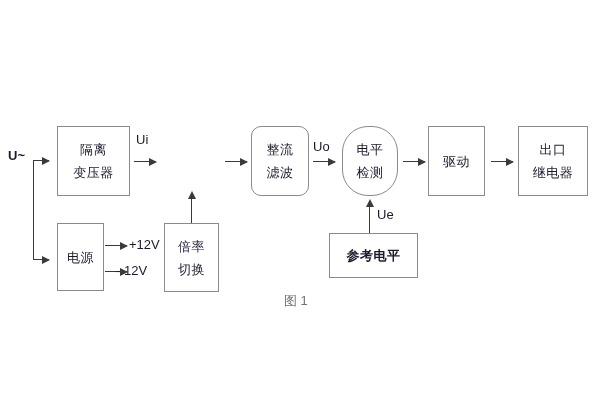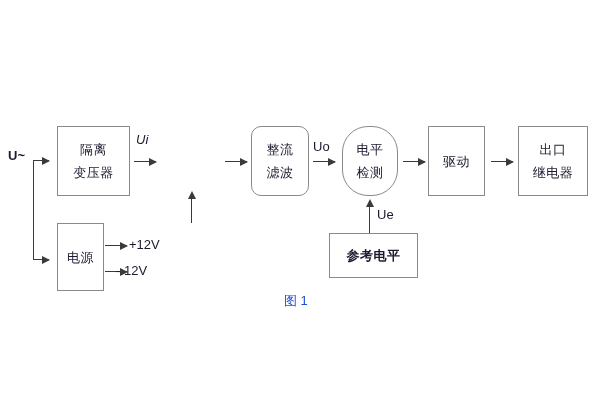--- a/index.html
+++ b/index.html
@@ -84,21 +84,21 @@
     border-right: 4px solid transparent;
     border-bottom: 8px solid #3a3a3a;
   }
   .vline {
     position: absolute;
     width: 1px;
     background: #3a3a3a;
   }
   .caption {
     position: absolute;
-    color: #1d4ed8;
+    color: #737373;
     font-size: 13px;
     white-space: nowrap;
   }
 </style>
 </head>
 <body>
 
 <div id="canvas">
 
   <div class="lbl bold" style="left:8px; top:149px;">U~</div>
@@ -107,21 +107,21 @@
 
   <div class="harrow" style="left:33px; top:160px; width:16px;"></div>
 
   <div class="harrow" style="left:33px; top:259px; width:16px;"></div>
 
   <div class="box" style="left:57px; top:126px; width:73px; height:70px;">
     <span class="line">隔离</span>
     <span class="line">变压器</span>
   </div>
 
-  <div class="lbl" style="left:136px; top:133px;font-style:italic;">Ui</div>
+  <div class="lbl" style="left:136px; top:133px;">Ui</div>
   <div class="harrow" style="left:134px; top:161px; width:22px;"></div>
 
 
   <div class="harrow" style="left:225px; top:161px; width:22px;"></div>
 
   <div class="box" style="left:251px; top:126px; width:58px; height:70px;border-radius:10px;">
     <span class="line">整流</span>
     <span class="line">滤波</span>
   </div>
 
@@ -149,20 +149,24 @@
   <div class="box single" style="left:57px; top:223px; width:47px; height:68px;">
     <span class="line">电源</span>
   </div>
 
   <div class="harrow" style="left:105px; top:245px; width:22px;"></div>
   <div class="lbl" style="left:129px; top:238px;">+12V</div>
 
   <div class="harrow" style="left:105px; top:271px; width:22px;"></div>
   <div class="lbl" style="left:116px; top:264px;">- 12V</div>
 
+  <div class="box" style="left:164px; top:223px; width:55px; height:69px;">
+    <span class="line">倍率</span>
+    <span class="line">切换</span>
+  </div>
 
   <div class="varrow" style="left:191px; top:198px; height:25px;"></div>
 
   <div class="box single" style="left:329px; top:233px; width:89px; height:45px;font-weight:bold;">
     <span class="line">参考电平</span>
   </div>
 
   <div class="varrow" style="left:369px; top:206px; height:27px;"></div>
   <div class="lbl" style="left:377px; top:208px;">Ue</div>
 

